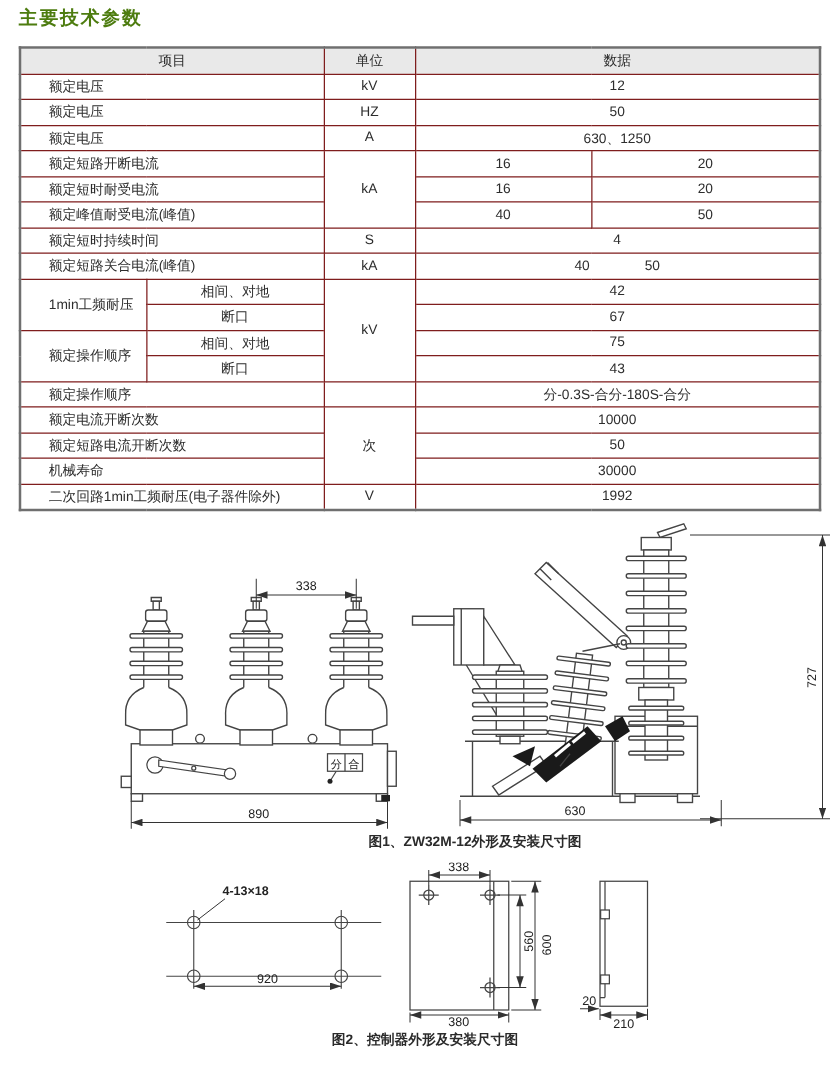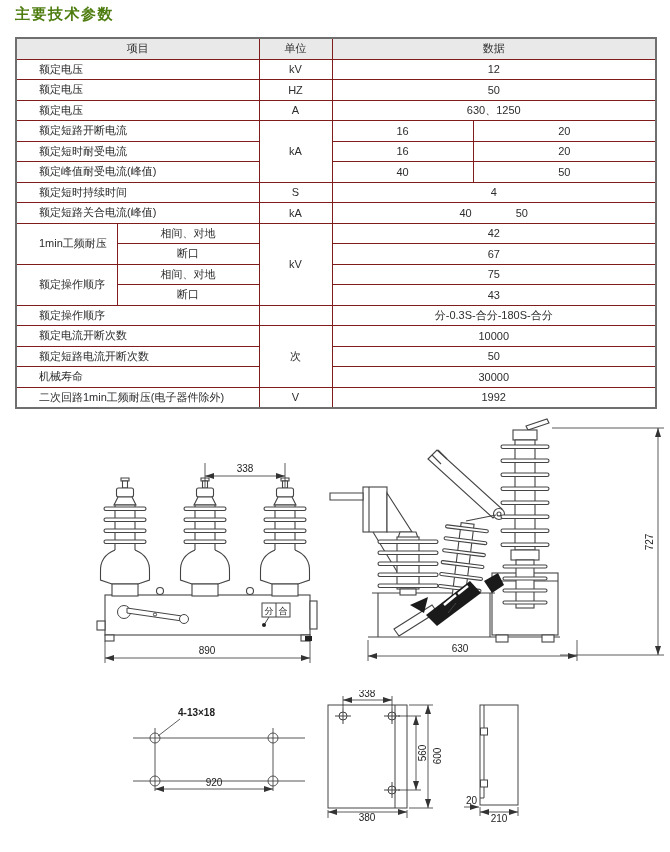--- a/index.html
+++ b/index.html
@@ -291,20 +291,21 @@
 
       <g stroke="#333" stroke-width="0.8" fill="none">
         <line x1="308" y1="225" x2="308" y2="246"></line>
         <line x1="517" y1="225" x2="517" y2="246"></line>
         <line x1="308" y1="241" x2="517" y2="241" marker-start="url(#ahs)" marker-end="url(#ahe)"></line>
       </g>
       <text class="dimtxt" x="400" y="237" text-anchor="middle">630</text>
     </g>
   </svg>
 
+  <div id="cap1" class="caption">图1、ZW32M-12外形及安装尺寸图</div>
 
   <svg style="left:120px;top:690px;" width="440" height="135" viewBox="0 0 440 135">
 
     <g>
       <g stroke="#444" stroke-width="0.9" fill="none">
         <line x1="13" y1="48" x2="185" y2="48"></line>
         <line x1="13" y1="91" x2="185" y2="91"></line>
         <line x1="35" y1="38" x2="35" y2="101"></line>
         <line x1="153" y1="38" x2="153" y2="101"></line>
         <circle cx="35" cy="48" r="5"></circle>
@@ -366,14 +367,15 @@
         <line x1="344" y1="117" x2="359" y2="117" marker-end="url(#ahe)"></line>
         <line x1="360" y1="117" x2="360" y2="126"></line>
         <line x1="398" y1="117" x2="398" y2="126"></line>
         <line x1="360" y1="122" x2="398" y2="122" marker-start="url(#ahs)" marker-end="url(#ahe)"></line>
       </g>
       <text class="dimtxt" x="357" y="114" text-anchor="end">20</text>
       <text class="dimtxt" x="379" y="132" text-anchor="middle">210</text>
     </g>
   </svg>
 
+  <div id="cap2" class="caption">图2、控制器外形及安装尺寸图</div>
 
 </div>
 
 </body></html>

